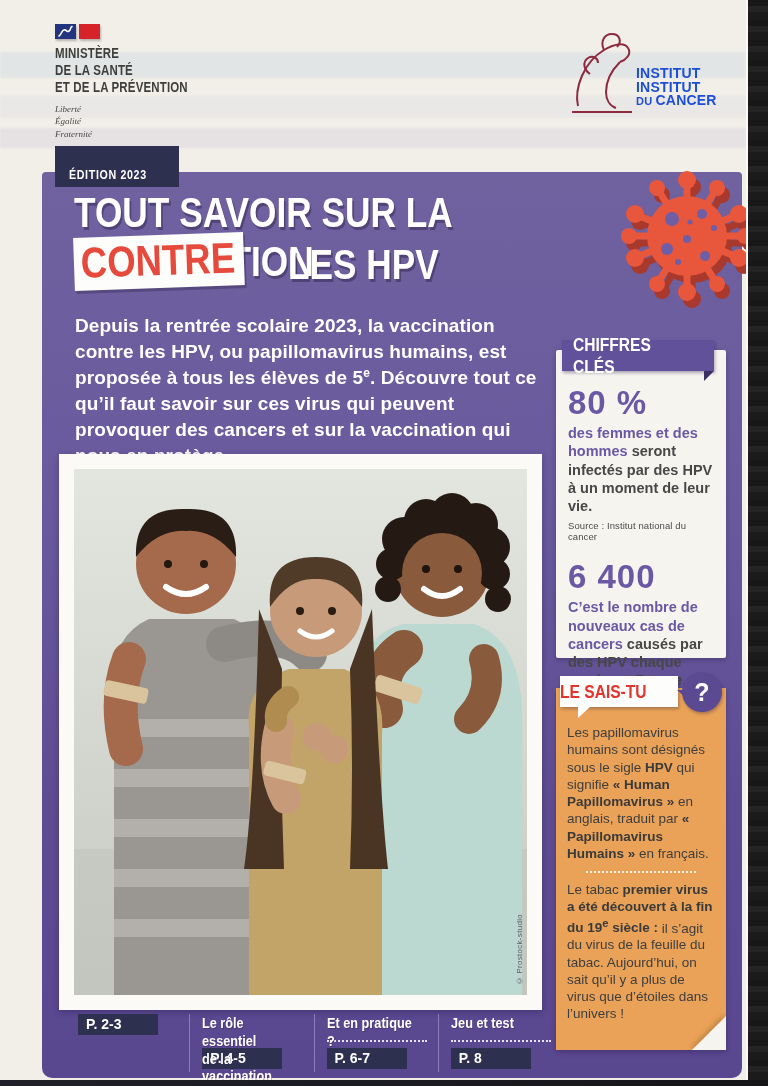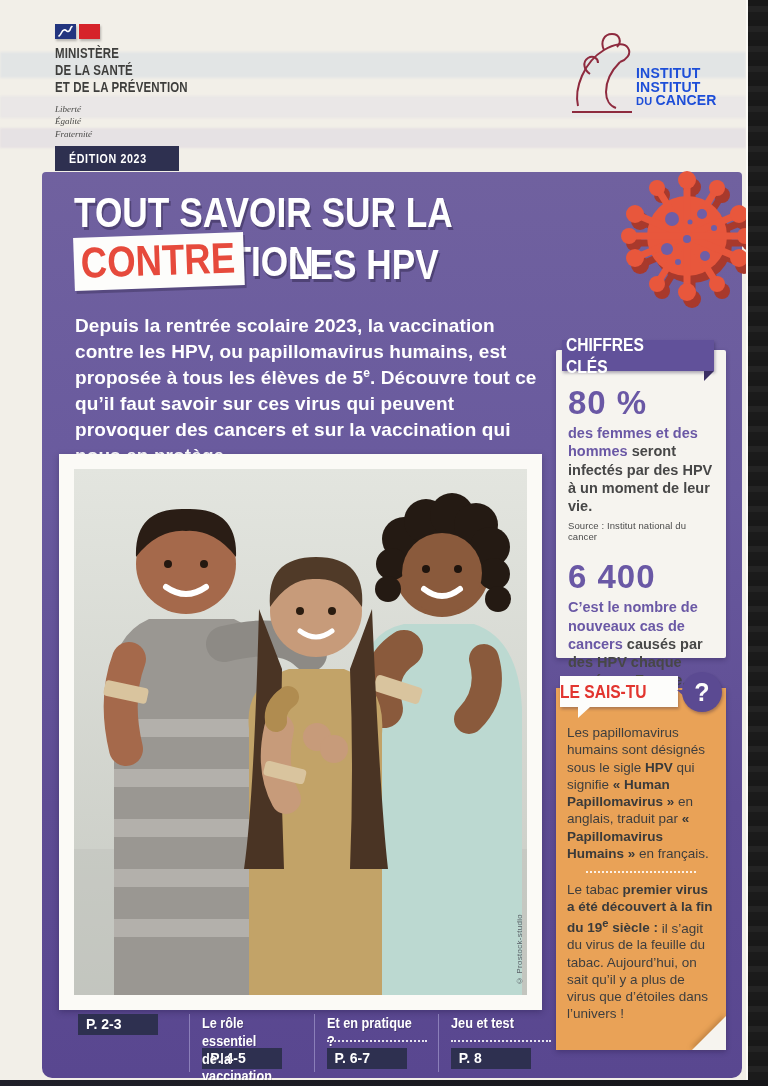--- a/index.html
+++ b/index.html
@@ -33,21 +33,21 @@
   .inca svg { position:absolute; left:0; top:0; }
   .inca-text { position:absolute; left:66px; top:39px; font-size:14px; font-weight:bold; color:#1d4ed8; line-height:0.98; letter-spacing:0.2px; }
   .inca-text .sm { font-size:11px; }
 
   
   .panel { position:absolute; left:42px; top:172px; width:700px; height:906px;
     background:linear-gradient(180deg,#70619f 0%,#695a9e 35%,#5e4c93 70%,#594790 100%);
     border-radius:4px 4px 10px 10px; z-index:5; }
 
   .edition-badge { position:absolute; left:13px; top:-26px; background:#2e3050; color:#fff;
-    font-size:13px; font-weight:bold; letter-spacing:0.8px; padding:5px 15px 5px 14px; }
+    font-size:13px; font-weight:bold; letter-spacing:0.8px; padding:21px 15px 5px 14px; }
 
   .cond { display:inline-block; transform:scaleX(0.82); transform-origin:0 50%; white-space:pre-line; }
 
   .title-l1 { position:absolute; left:32px; top:16px; width:640px; color:#fff;
     font-size:43px; font-weight:bold; letter-spacing:0px;
     text-shadow:2px 3px 0 rgba(43,33,68,0.45); white-space:nowrap; }
   .title-l2 { position:absolute; left:32px; top:66px; color:#fff; font-size:43px; font-weight:bold;
     text-shadow:2px 3px 0 rgba(43,33,68,0.45); display:flex; align-items:center; gap:14px; }
   .contre-badge { display:inline-block; background:#fdfdfb; color:#e64a3c; padding:1px 10px 3px 8px;
     transform:rotate(-2deg) scaleX(0.85); transform-origin:0 50%;
@@ -64,21 +64,21 @@
     background:#fbfaf6; padding:15px; box-shadow:0 2px 6px rgba(30,20,60,0.35); }
   .photo { position:relative; width:100%; height:100%; overflow:hidden; background:#d8dad3; }
   .photo svg { display:block; }
   .credit { position:absolute; right:3px; bottom:10px; writing-mode:vertical-rl; transform:rotate(180deg);
     font-size:8px; color:#5a6067; letter-spacing:0.3px; }
 
   
   .stats-card { position:absolute; left:514px; top:178px; width:170px; height:308px;
     background:#f6f4ef; border-radius:2px; box-shadow:0 2px 5px rgba(30,20,60,0.3); }
   .ribbon { position:absolute; left:6px; top:-10px; width:152px; height:31px; background:#61519a;
-    color:#fff; font-size:19px; font-weight:bold; display:flex; align-items:center; padding-left:4px;
+    color:#fff; font-size:19px; font-weight:bold; display:flex; align-items:center; padding-left:11px;
     box-shadow:1px 2px 3px rgba(30,20,60,0.35); }
   .ribbon-fold { position:absolute; left:148px; top:21px; width:0; height:0;
     border-left:10px solid #3b2f63; border-bottom:10px solid transparent; }
   .stat-block { padding:0 12px; }
   .stat-value { color:#6a58a5; font-weight:bold; }
   .sv1 { font-size:33px; margin:34px 0 2px; letter-spacing:1px; }
   .sv2 { font-size:33px; margin:16px 0 2px; letter-spacing:1px; }
   .stat-text { font-size:14.5px; font-weight:bold; color:#474747; line-height:1.26; }
   .stat-text .pv { color:#6a58a5; }
   .stat-source { font-size:9.5px; color:#4c4c4c; margin-top:5px; letter-spacing:0.1px; }

